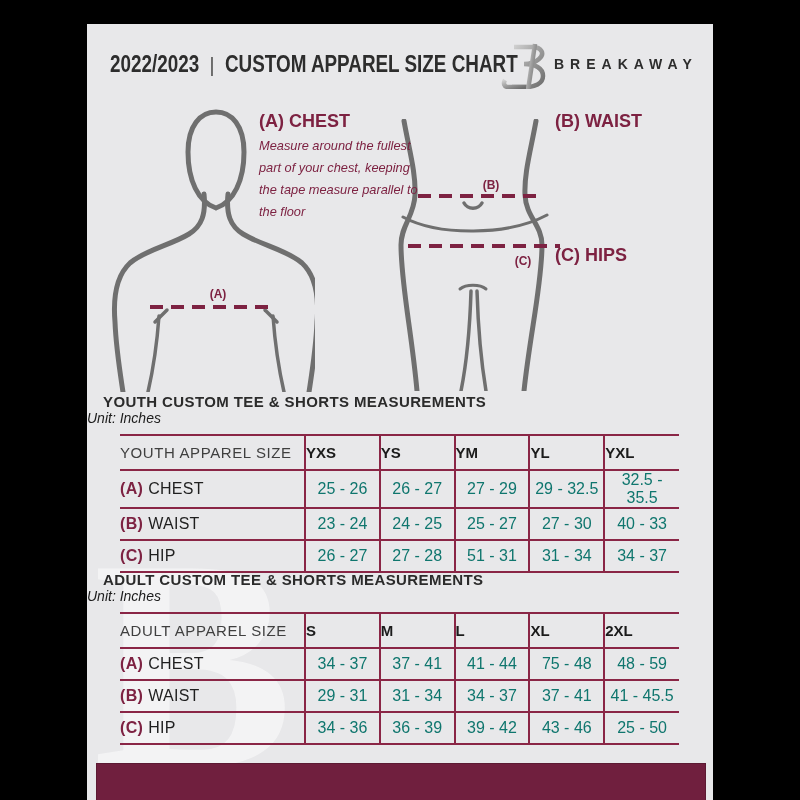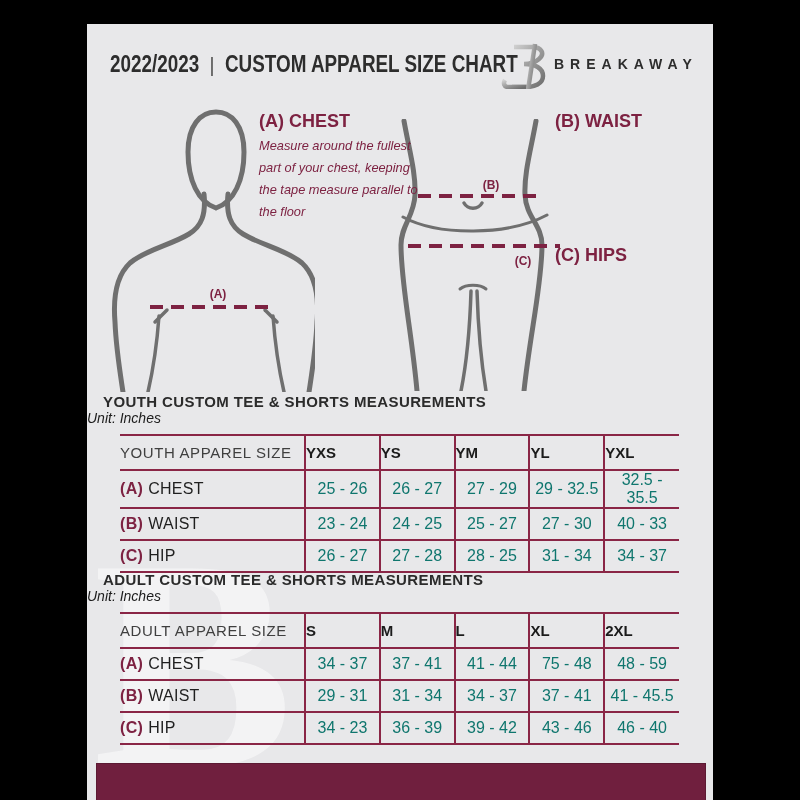--- a/index.html
+++ b/index.html
@@ -179,21 +179,21 @@
       <td class="d-val">23 - 24</td>
       <td class="d-val">24 - 25</td>
       <td class="d-val">25 - 27</td>
       <td class="d-val">27 - 30</td>
       <td class="d-val">40 - 33</td>
     </tr>
     <tr>
       <td class="d-lab"><span class="pfx">(C)</span><span>HIP</span></td>
       <td class="d-val">26 - 27</td>
       <td class="d-val">27 - 28</td>
-      <td class="d-val">28 - 25</td>
+      <td class="d-val">51 - 31</td>
       <td class="d-val">31 - 34</td>
       <td class="d-val">34 - 37</td>
     </tr>
   </tbody>
     </table>
 
   <div class="sec-title" style="top:547px">ADULT CUSTOM TEE &amp; SHORTS MEASUREMENTS</div>
   <div class="sec-unit" style="top:564px">Unit: Inches</div>
 
   <table class="sizes" style="top:588px">
@@ -225,24 +225,24 @@
     <tr>
       <td class="d-lab"><span class="pfx">(B)</span><span>WAIST</span></td>
       <td class="d-val">29 - 31</td>
       <td class="d-val">31 - 34</td>
       <td class="d-val">34 - 37</td>
       <td class="d-val">37 - 41</td>
       <td class="d-val">41 - 45.5</td>
     </tr>
     <tr>
       <td class="d-lab"><span class="pfx">(C)</span><span>HIP</span></td>
-      <td class="d-val">34 - 23</td>
+      <td class="d-val">34 - 36</td>
       <td class="d-val">36 - 39</td>
       <td class="d-val">39 - 42</td>
       <td class="d-val">43 - 46</td>
-      <td class="d-val">46 - 40</td>
+      <td class="d-val">25 - 50</td>
     </tr>
   </tbody>
     </table>
 
   <div class="footer-bar"></div>
 
 </div>
 
 </body></html>

